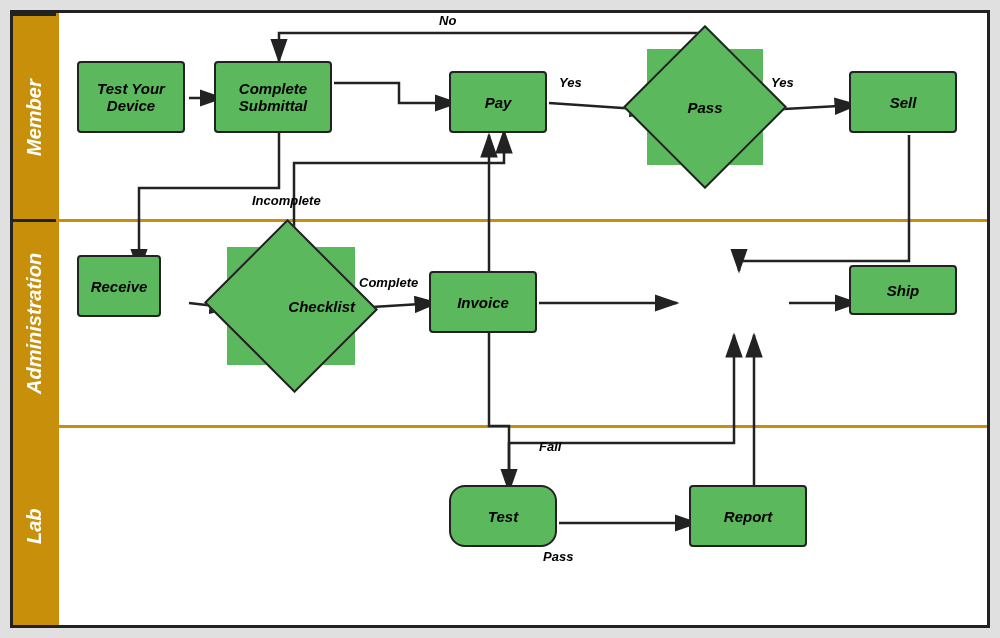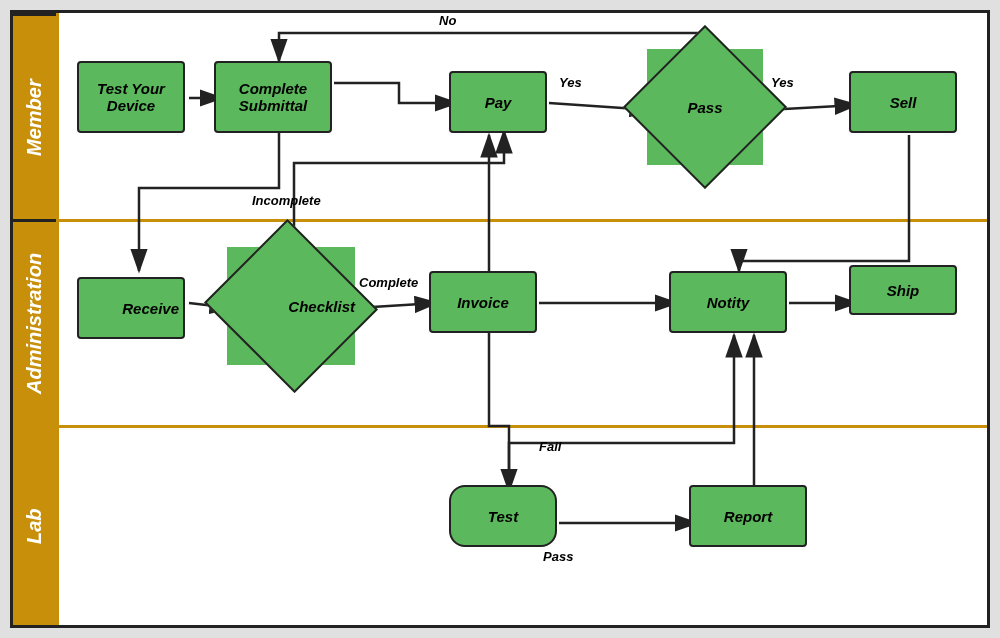--- a/index.html
+++ b/index.html
@@ -210,36 +210,33 @@
 
     <div class="diamond" style="left:588px; top:36px; width:116px; height:116px;">
       <div class="diamond-inner"></div>
       <span class="diamond-text">Pass</span>
     </div>
 
     <div class="box" style="left:790px; top:58px; width:108px; height:62px;text-align:center;">
       <span>Sell</span>
     </div>
 
-    <div class="box" style="left:18px; top:264px; width:108px; height:62px;justify-content:flex-end;">
+    <div class="box" style="left:18px; top:242px; width:84px; height:62px;">
       <span>Receive</span>
     </div>
 
     <div class="diamond" style="left:168px; top:234px; width:128px; height:118px;justify-content:flex-end;">
       <div class="diamond-inner"></div>
       <span class="diamond-text">Checklist</span>
     </div>
 
     <div class="box" style="left:370px; top:258px; width:108px; height:62px;">
       <span>Invoice</span>
     </div>
 
-    <div class="box" style="left:610px; top:258px; width:118px; height:62px;">
-      <span>Notity</span>
-    </div>
 
     <div class="box" style="left:790px; top:252px; width:108px; height:50px;">
       <span>Ship</span>
     </div>
 
     <div class="box" style="left:390px; top:472px; width:108px; height:62px;border-radius:16px;">
       <span>Test</span>
     </div>
 
     <div class="box" style="left:630px; top:472px; width:118px; height:62px;">

